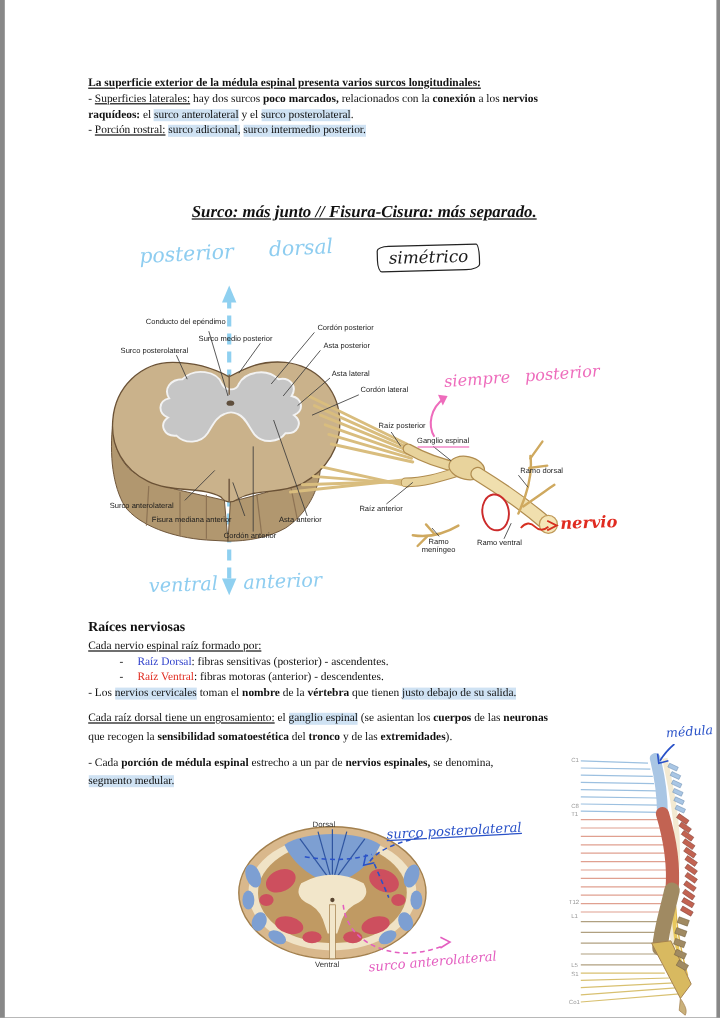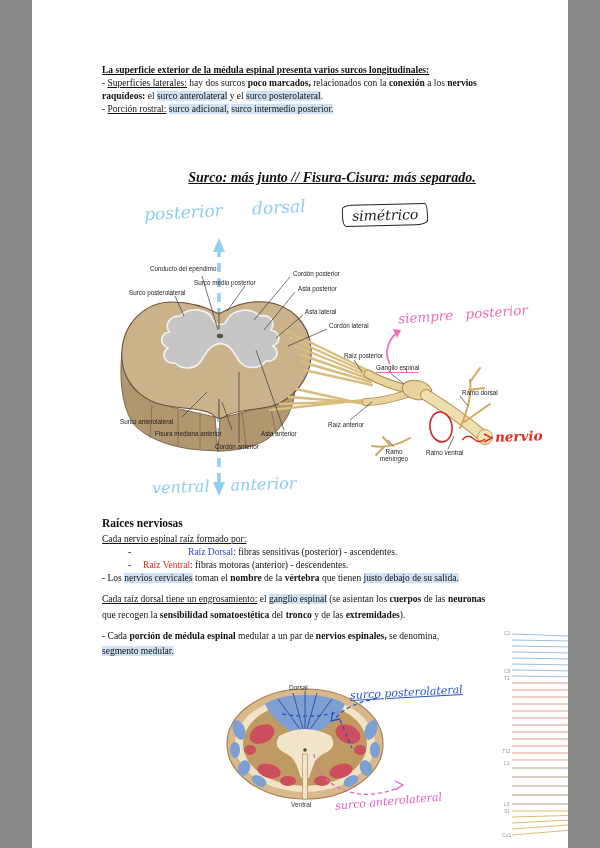--- a/index.html
+++ b/index.html
@@ -1,26 +1,26 @@
 <!DOCTYPE html>
 <html><head>
 <meta charset="utf-8">
 <style>
   html,body{margin:0;padding:0;background:#888;}
   .page{
-    position:relative;width:536px;height:848px;background:#ffffff;
+    position:relative;width:593px;height:848px;background:#ffffff;
     font-family:"Liberation Serif",serif;color:#111;overflow:hidden;margin:0 auto;
   }
   .line{white-space:nowrap;}
   .seg{white-space:pre-wrap;}
   .u{text-decoration:underline;}
   .hl{background:#cfe2f3;}
   .uhl{text-decoration:underline;background:#cfe2f3;}
   .b{font-weight:700;}
-  .bl{color:#3344cc;margin-left:45px;}
+  .bl{color:#3344cc;}
   .rd{color:#e02b20;}
   .intro{position:absolute;left:70px;top:64px;width:470px;font-size:9.5px;line-height:13px;}
   .intro .title{font-weight:700;text-decoration:underline;}
   .center-note{position:absolute;left:0;top:170px;width:600px;text-align:center;
     font-size:14px;font-style:italic;font-weight:700;text-decoration:underline;}
   .sect2{position:absolute;left:70px;top:517px;width:470px;font-size:9.5px;line-height:13px;}
   .sect2 .heading{font-size:11.5px;font-weight:700;margin-bottom:3px;}
   .bullet{padding-left:26px;}
   .mt8{margin-top:8px;} .mt3{margin-top:3px;} .mt2{margin-top:2px;}
   
@@ -174,21 +174,21 @@
   <span class="dlabel" style="left:394px;top:449px">Ramo ventral</span>
 
   <section class="sect2">
     <div class="heading">Raíces nerviosas</div>
     <div class="line"><span class="seg u">Cada nervio espinal raíz formado por:</span></div>
     <div class="line bullet"><span class="seg">-&nbsp;&nbsp;&nbsp;&nbsp;&nbsp;</span><span class="seg bl">Raíz Dorsal</span><span class="seg">: fibras sensitivas (posterior) - ascendentes.</span></div>
     <div class="line bullet"><span class="seg">-&nbsp;&nbsp;&nbsp;&nbsp;&nbsp;</span><span class="seg rd">Raíz Ventral</span><span class="seg">: fibras motoras (anterior) - descendentes.</span></div>
     <div class="line"><span class="seg">- Los </span><span class="seg hl">nervios cervicales</span><span class="seg"> toman el </span><span class="seg b">nombre</span><span class="seg"> de la </span><span class="seg b">vértebra</span><span class="seg"> que tienen </span><span class="seg hl">justo debajo de su salida.</span></div>
     <div class="line mt8"><span class="seg u">Cada raíz dorsal tiene un engrosamiento:</span><span class="seg"> el </span><span class="seg hl">ganglio espinal</span><span class="seg"> (se asientan los </span><span class="seg b">cuerpos</span><span class="seg"> de las </span><span class="seg b">neuronas</span></div>
     <div class="line mt3"><span class="seg">que recogen la </span><span class="seg b">sensibilidad somatoestética</span><span class="seg"> del </span><span class="seg b">tronco</span><span class="seg"> y de las </span><span class="seg b">extremidades</span><span class="seg">).</span></div>
-    <div class="line mt8"><span class="seg">- Cada </span><span class="seg b">porción de médula espinal</span><span class="seg"> medular a un par de </span><span class="seg b">nervios espinales,</span><span class="seg"> se denomina,</span></div>
+    <div class="line mt8"><span class="seg">- Cada </span><span class="seg b">porción de médula espinal</span><span class="seg"> estrecho a un par de </span><span class="seg b">nervios espinales,</span><span class="seg"> se denomina,</span></div>
     <div class="line mt2"><span class="seg hl">segmento medular.</span></div>
   </section>
 
   <svg style="left:185px;top:678px" width="180" height="130" viewBox="0 0 180 130">
     <ellipse cx="88" cy="66" rx="78" ry="55" fill="#d9b88c" stroke="#a3804e" stroke-width="1.2"></ellipse>
     <ellipse cx="88" cy="66" rx="70" ry="48" fill="#f0e3c6" stroke="none"></ellipse>
     <ellipse cx="88" cy="66" rx="62" ry="42" fill="#c09a63" stroke="none"></ellipse>
 
     <path d="M48 26 C65 14 111 14 128 26 C120 44 101 56 88 58 C75 56 56 44 48 26 Z" fill="#7d9fd2"></path>
     <g stroke="#2f55a0" stroke-width="1" fill="none">

